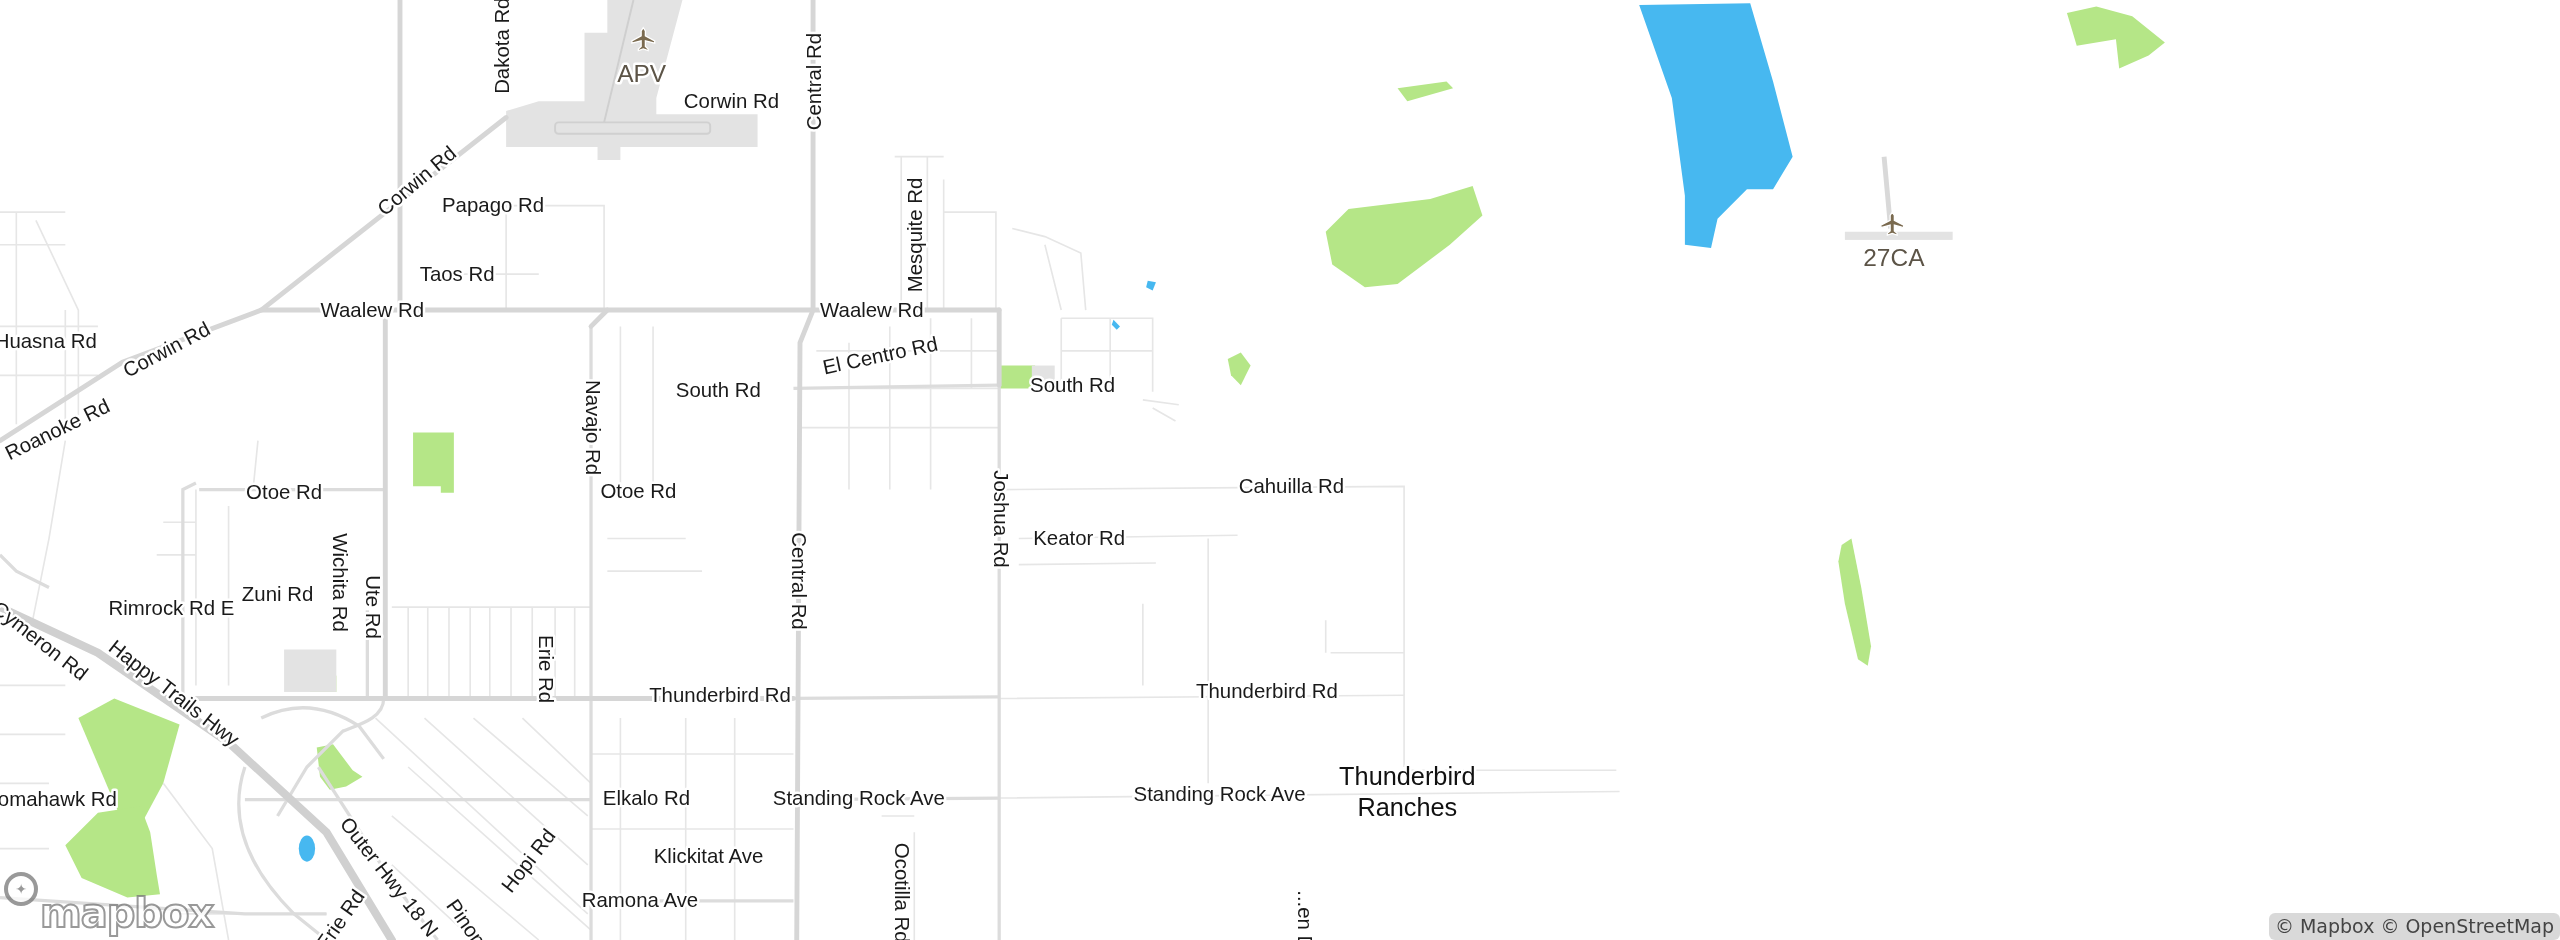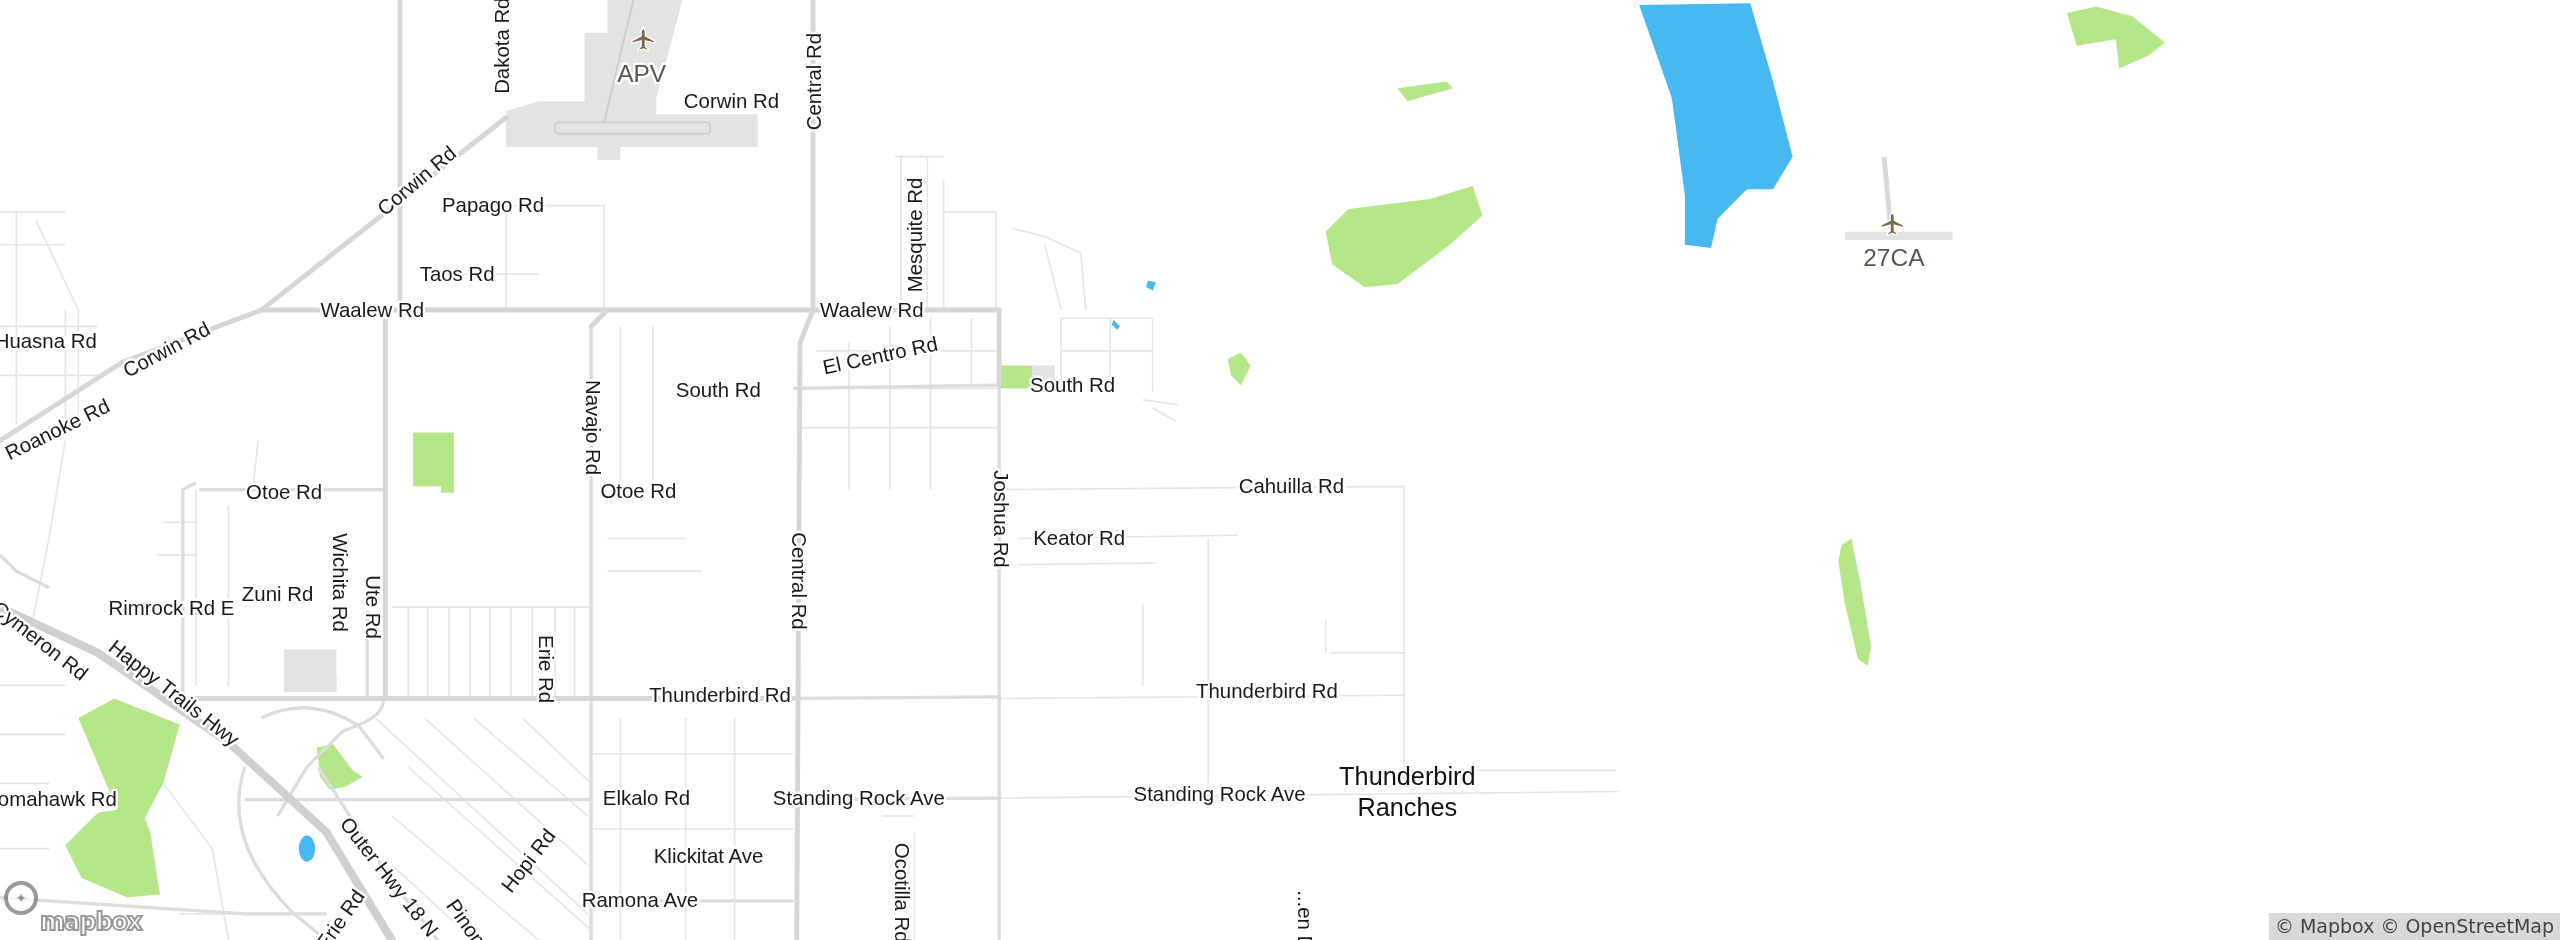--- a/index.html
+++ b/index.html
@@ -11,22 +11,22 @@
   .place { font-family:"Liberation Sans", sans-serif; font-size:15.5px; fill:#111; }
   .r-minor { stroke:#e6e6e6; stroke-width:1; fill:none; }
   .r-med { stroke:#dcdcdc; stroke-width:2; fill:none; }
   .r-major { stroke:#d6d6d6; stroke-width:3; fill:none; stroke-linecap:round; }
   .r-hwy { stroke:#d0d0d0; stroke-width:5; fill:none; stroke-linecap:round; }
   .park { fill:#b5e687; }
   .water { fill:#47b8f0; }
   .airport { fill:#e3e3e3; }
   #mapbox-logo { position:absolute; left:4px; bottom:4px; display:flex; align-items:center; gap:2px; opacity:0.75; }
   #mapbox-logo .mb-mark { width:34px; height:34px; border-radius:50%; border:4px solid #777; background:#fff; box-sizing:border-box; display:flex; align-items:center; justify-content:center; color:#777; font-size:14px; }
-  #mapbox-logo .mb-word { font-family:"DejaVu Sans", sans-serif; font-weight:bold; font-size:24px; color:#fff; -webkit-text-stroke:2px #777; letter-spacing:-1px;margin-top:48px; }
-  #attribution { position:absolute; right:0; bottom:0; background:rgba(210,210,210,0.85); padding:2px 6px 3px 6px; font-family:"DejaVu Sans", sans-serif; font-size:19px; color:#444; display:flex; gap:6px; }
+  #mapbox-logo .mb-word { font-family:"DejaVu Sans", sans-serif; font-weight:bold; font-size:40px; color:#fff; -webkit-text-stroke:2px #777; letter-spacing:-1px;margin-top:48px; }
+  #attribution { position:absolute; right:0; bottom:0; background:rgba(210,210,210,0.85); padding:2px 6px 3px 6px; font-family:"DejaVu Sans", sans-serif; font-size:19px; color:#444; display:flex; gap:6px;border-radius:6px; }
   #attribution span { cursor:pointer; }
 </style>
 </head>
 <body>
 
 <svg id="map" viewBox="0 0 1568 576" preserveAspectRatio="none" xmlns="http://www.w3.org/2000/svg">
   <rect x="0" y="0" width="1568" height="576" fill="#ffffff"></rect>
 
   <g>
     <polygon class="airport" points="372,0 418,0 402,60 402,70 464,70 464,90 380,90 380,98 366,98 366,90 310,90 310,68 330,62 358,62 358,20 372,20"></polygon>

